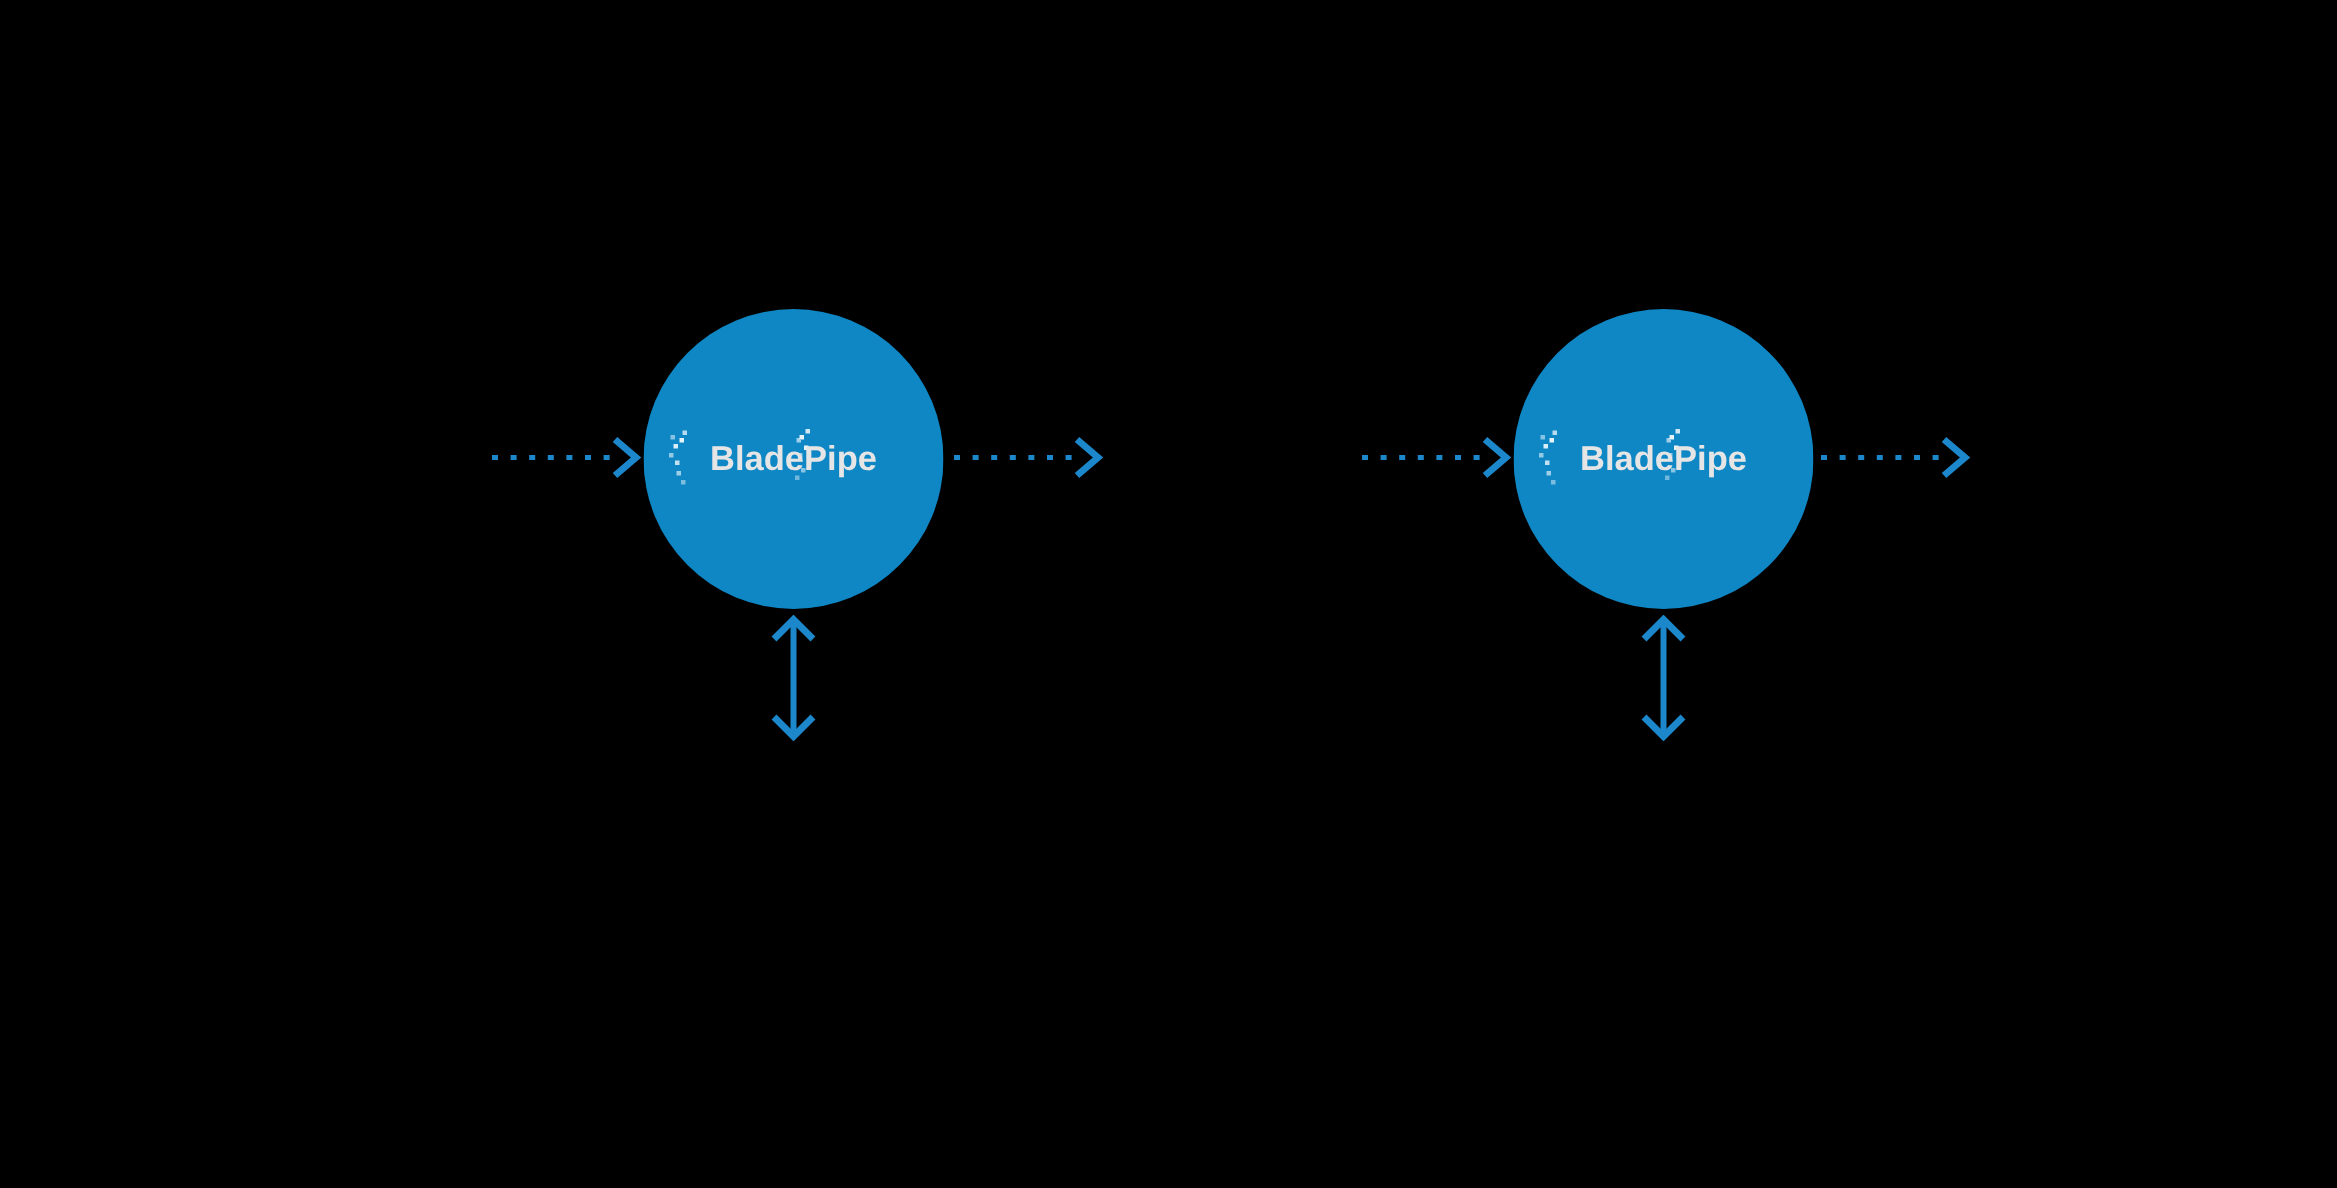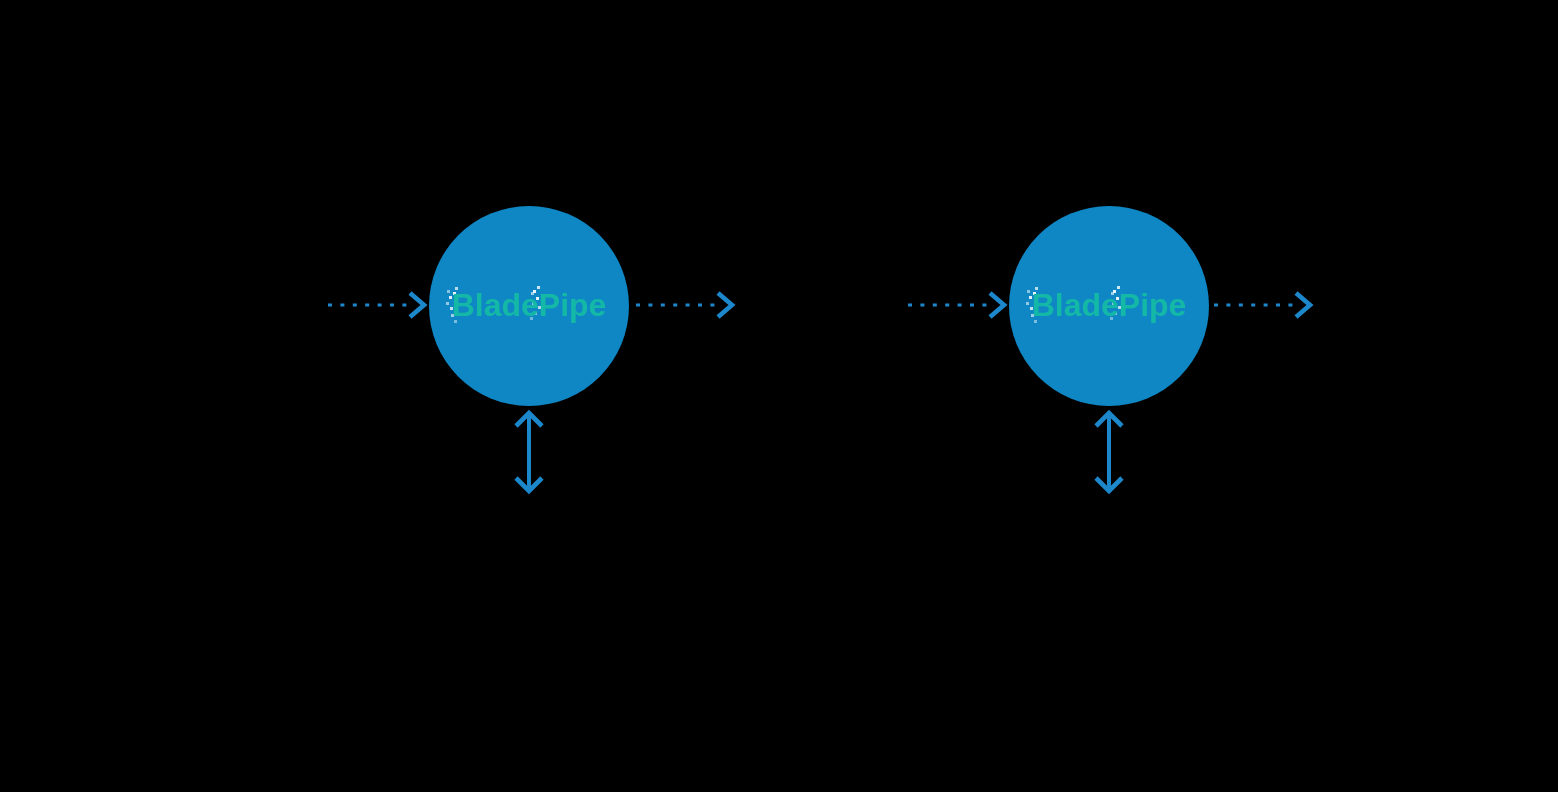--- a/index.html
+++ b/index.html
@@ -21,22 +21,22 @@
     width: 200px;
     height: 200px;
   }
   .node-label {
     position: absolute;
     width: 200px;
     height: 200px;
     display: flex;
     align-items: center;
     justify-content: center;
-    color: #14b8a6;
-    font-size: 32px;
+    color: #e5e5e5;
+    font-size: 23px;
     font-weight: 700;
     letter-spacing: 0px;
     user-select: none;
   }
   .node-label .logo-text {
     position: relative;
     top: -1px;
   }
 
   

